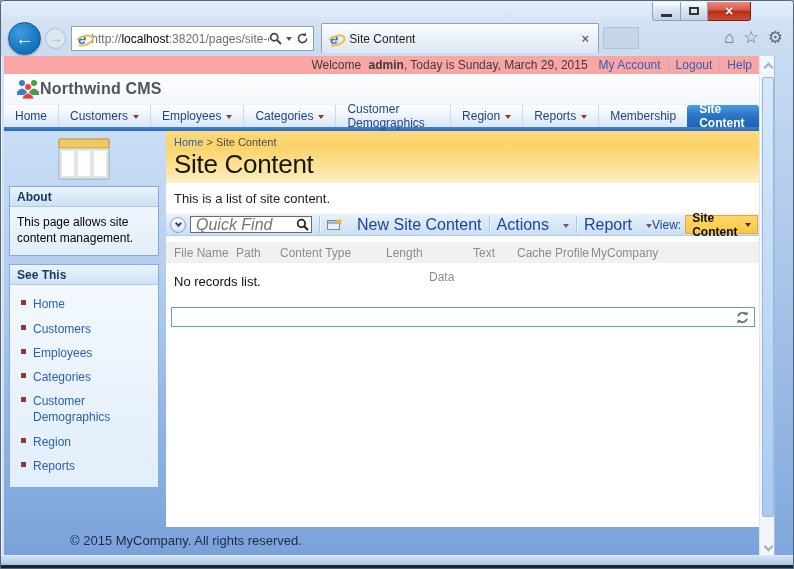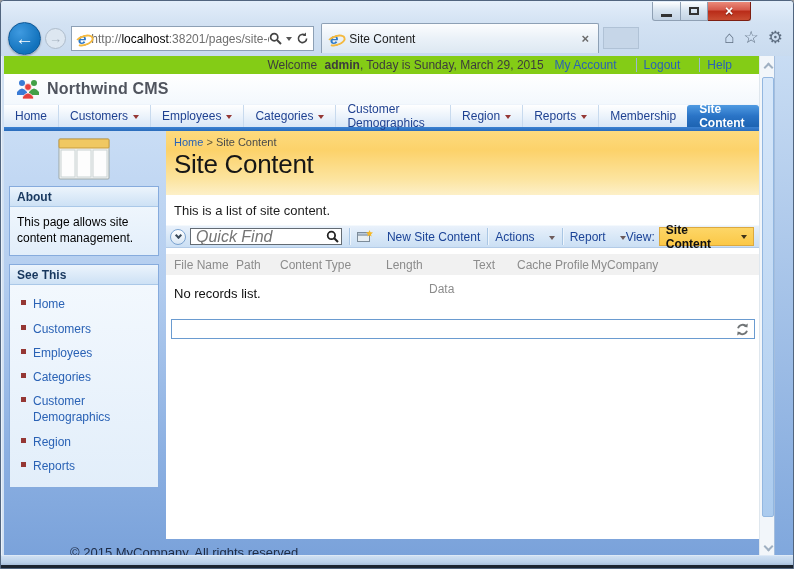--- a/index.html
+++ b/index.html
@@ -54,30 +54,30 @@
   .scrollbar{position:absolute;left:758px;top:55px;width:17px;height:501px;background:#f2f6fa;border-left:1px solid #dfe7ee;}
   .sb-arrow{position:absolute;left:0;width:17px;height:17px;display:flex;align-items:center;justify-content:center;}
   .sb-up{top:1px;} .sb-down{bottom:1px;}
   .chev{width:7px;height:7px;border-right:2px solid #9fb0c2;border-bottom:2px solid #9fb0c2;}
   .chev.up{transform:rotate(-135deg);margin-top:4px;} .chev.down{transform:rotate(45deg);margin-bottom:3px;}
   .sb-thumb{position:absolute;left:2px;top:21px;width:12px;height:440px;border:1px solid #93b7e0;border-radius:2px;
     background:linear-gradient(180deg,#d8e8fa,#abcbee);}
   .frame-right{position:absolute;right:0;top:55px;width:19px;height:514px;
     background:linear-gradient(180deg,#c8dcf3,#7ea6dc);border-left:1px solid #a5bedd;}
 
-  .welcome{height:18px;background:#84cc16;display:flex;justify-content:flex-end;align-items:center;
-    padding-right:20px;color:#3c3c3c;font-size:12px;}
+  .welcome{height:18px;background:#fca5a5;display:flex;justify-content:flex-end;align-items:center;
+    padding-right:0;color:#3c3c3c;font-size:12px;}
   .welcome b{margin:0 0 0 4px;}
-  .wlinks{display:flex;align-items:center;margin-left:4px;gap:12px;}
+  .wlinks{display:flex;align-items:center;margin-left:4px;}
   .wlink{color:#2a62b5;padding:0 7px;}
   .wlink + .wlink{border-left:1px solid #9db6d6;}
   a, .linklike{text-decoration:none;cursor:pointer;}
 
   .logo-row{height:30px;background:linear-gradient(180deg,#ffffff,#f3f8fd);display:flex;align-items:center;padding-left:12px;}
-  .brand{font-size:16px;font-weight:bold;color:#50545e;margin-left:7px;letter-spacing:.2px;}
+  .brand{font-size:16px;font-weight:bold;color:#50545e;letter-spacing:.2px;}
 
   .navbar{height:23px;background:linear-gradient(180deg,#ffffff 0%,#eaf2fb 55%,#d8e7f7 100%);
     display:flex;align-items:stretch;border-top:1px solid #eef4fb;}
   .nav-item{display:flex;align-items:center;gap:5px;padding:0 11px;color:#1f4191;font-size:12px;cursor:pointer;}
   .nav-item + .nav-item{border-left:1px solid #c8daee;}
   .nav-item .dd-arrow{width:0;height:0;border-left:3px solid transparent;border-right:3px solid transparent;border-top:4px solid #953734;margin-top:2px;}
   .nav-item.active{background:linear-gradient(180deg,#4f9ae2 0%,#2a74c6 50%,#1d63b2 100%);
     color:#fff;font-weight:bold;border-radius:3px 3px 0 0;border-left-color:transparent;}
   .nav-underline{height:4px;background:linear-gradient(180deg,#3b82d2,#2a6cbb);}
 
@@ -90,37 +90,37 @@
   .side-icon-wrap{height:55px;display:flex;align-items:center;justify-content:center;}
   .panel{border:1px solid #86abdd;background:linear-gradient(180deg,#f4f9fe,#e2eefa);margin-bottom:8px;}
   .panel-h{height:20px;background:linear-gradient(180deg,#ecf4fc,#cde1f5);border-bottom:1px solid #aac8e8;
     display:flex;align-items:center;padding-left:7px;font-weight:bold;color:#17375e;font-size:12px;}
   .panel-b{padding:7px 6px 9px 7px;color:#000;font-size:12px;line-height:1.35;}
   .see-item{display:flex;align-items:flex-start;gap:7px;padding:4px 0 4px 4px;color:#2a62b5;cursor:pointer;}
   .see-item .bullet{width:5px;height:5px;background:#953734;margin-top:4px;flex:none;}
 
   
   .content{flex:1;margin-left:7px;width:593px;}
-  .content-header{height:64px;background:linear-gradient(180deg,#fdda7e 0%,#fcd26a 30%,#fce49f 75%,#fdf0c8 100%);
+  .content-header{height:52px;background:linear-gradient(180deg,#fdda7e 0%,#fcd26a 30%,#fce49f 75%,#fdf0c8 100%);
     padding:5px 0 17px 8px;}
   .crumb{font-size:11px;color:#5f5334;}
   .crumb .home{color:#2a62b5;} .crumb .cur{color:#4a4a4a;}
   .page-title{font-size:26px;color:#161616;margin-top:1px;letter-spacing:-.3px;}
   .content-body{background:#fff;height:344px;position:relative;}
   .desc{padding:8px 0 7px 8px;color:#1c1c1c;font-size:13px;}
 
   .toolbar{height:23px;background:linear-gradient(180deg,#e9f1fb 0%,#d9e8f7 50%,#cbdff4 100%);
     border-top:1px solid #f4f9fd;border-bottom:1px solid #b3cbe7;display:flex;align-items:center;padding:0 5px 0 4px;}
   .collapse-btn{width:16px;height:16px;border-radius:50%;border:1px solid #7ba3d0;background:linear-gradient(180deg,#ffffff,#d8e6f4);
     display:flex;align-items:center;justify-content:center;margin-right:4px;flex:none;}
   .collapse-btn .chev2{width:5px;height:5px;border-right:2px solid #3a4a5a;border-bottom:2px solid #3a4a5a;transform:rotate(45deg);margin-bottom:2px;}
   .qf{width:158px;height:17px;border:1px solid #636b73;background:#fff;display:flex;align-items:center;padding:0 2px 0 5px;}
   .qf input{border:none;outline:none;flex:1;width:100px;font-style:italic;color:#555;font-size:16px;font-family:inherit;background:transparent;}
   .tb-sep{width:1px;height:17px;background:#a9c6e4;box-shadow:1px 0 0 #eef5fc;margin:0 7px;flex:none;}
-  .tb-btn{display:flex;align-items:center;gap:14px;color:#1b4397;font-size:12px;cursor:pointer;white-space:nowrap;}
+  .tb-btn{display:flex;align-items:center;gap:14px;color:#1b4397;font-size:16px;cursor:pointer;white-space:nowrap;}
   .tb-btn .dd{width:0;height:0;border-left:3px solid transparent;border-right:3px solid transparent;border-top:4px solid #6d5b5b;margin-top:2px;}
   .spacer{flex:1;}
   .view-label{color:#1b4397;font-size:12px;margin-right:4px;}
   .view-dd{height:19px;background:linear-gradient(180deg,#fdd667,#fbc847);border:1px solid #dca93f;
     display:flex;align-items:center;gap:8px;padding:0 6px;font-weight:bold;color:#101010;font-size:12px;cursor:pointer;}
   .view-dd .dd{width:0;height:0;border-left:3px solid transparent;border-right:3px solid transparent;border-top:4px solid #3f3419;}
 
   .thead{height:21px;background:#f1f1f1;display:flex;align-items:center;padding-left:8px;margin-top:6px;color:#8c8c8c;font-size:12px;}
   .thead .col{flex:none;overflow:hidden;white-space:nowrap;}
   .thead .col:nth-child(1){width:62px;} .thead .col:nth-child(2){width:44px;}

